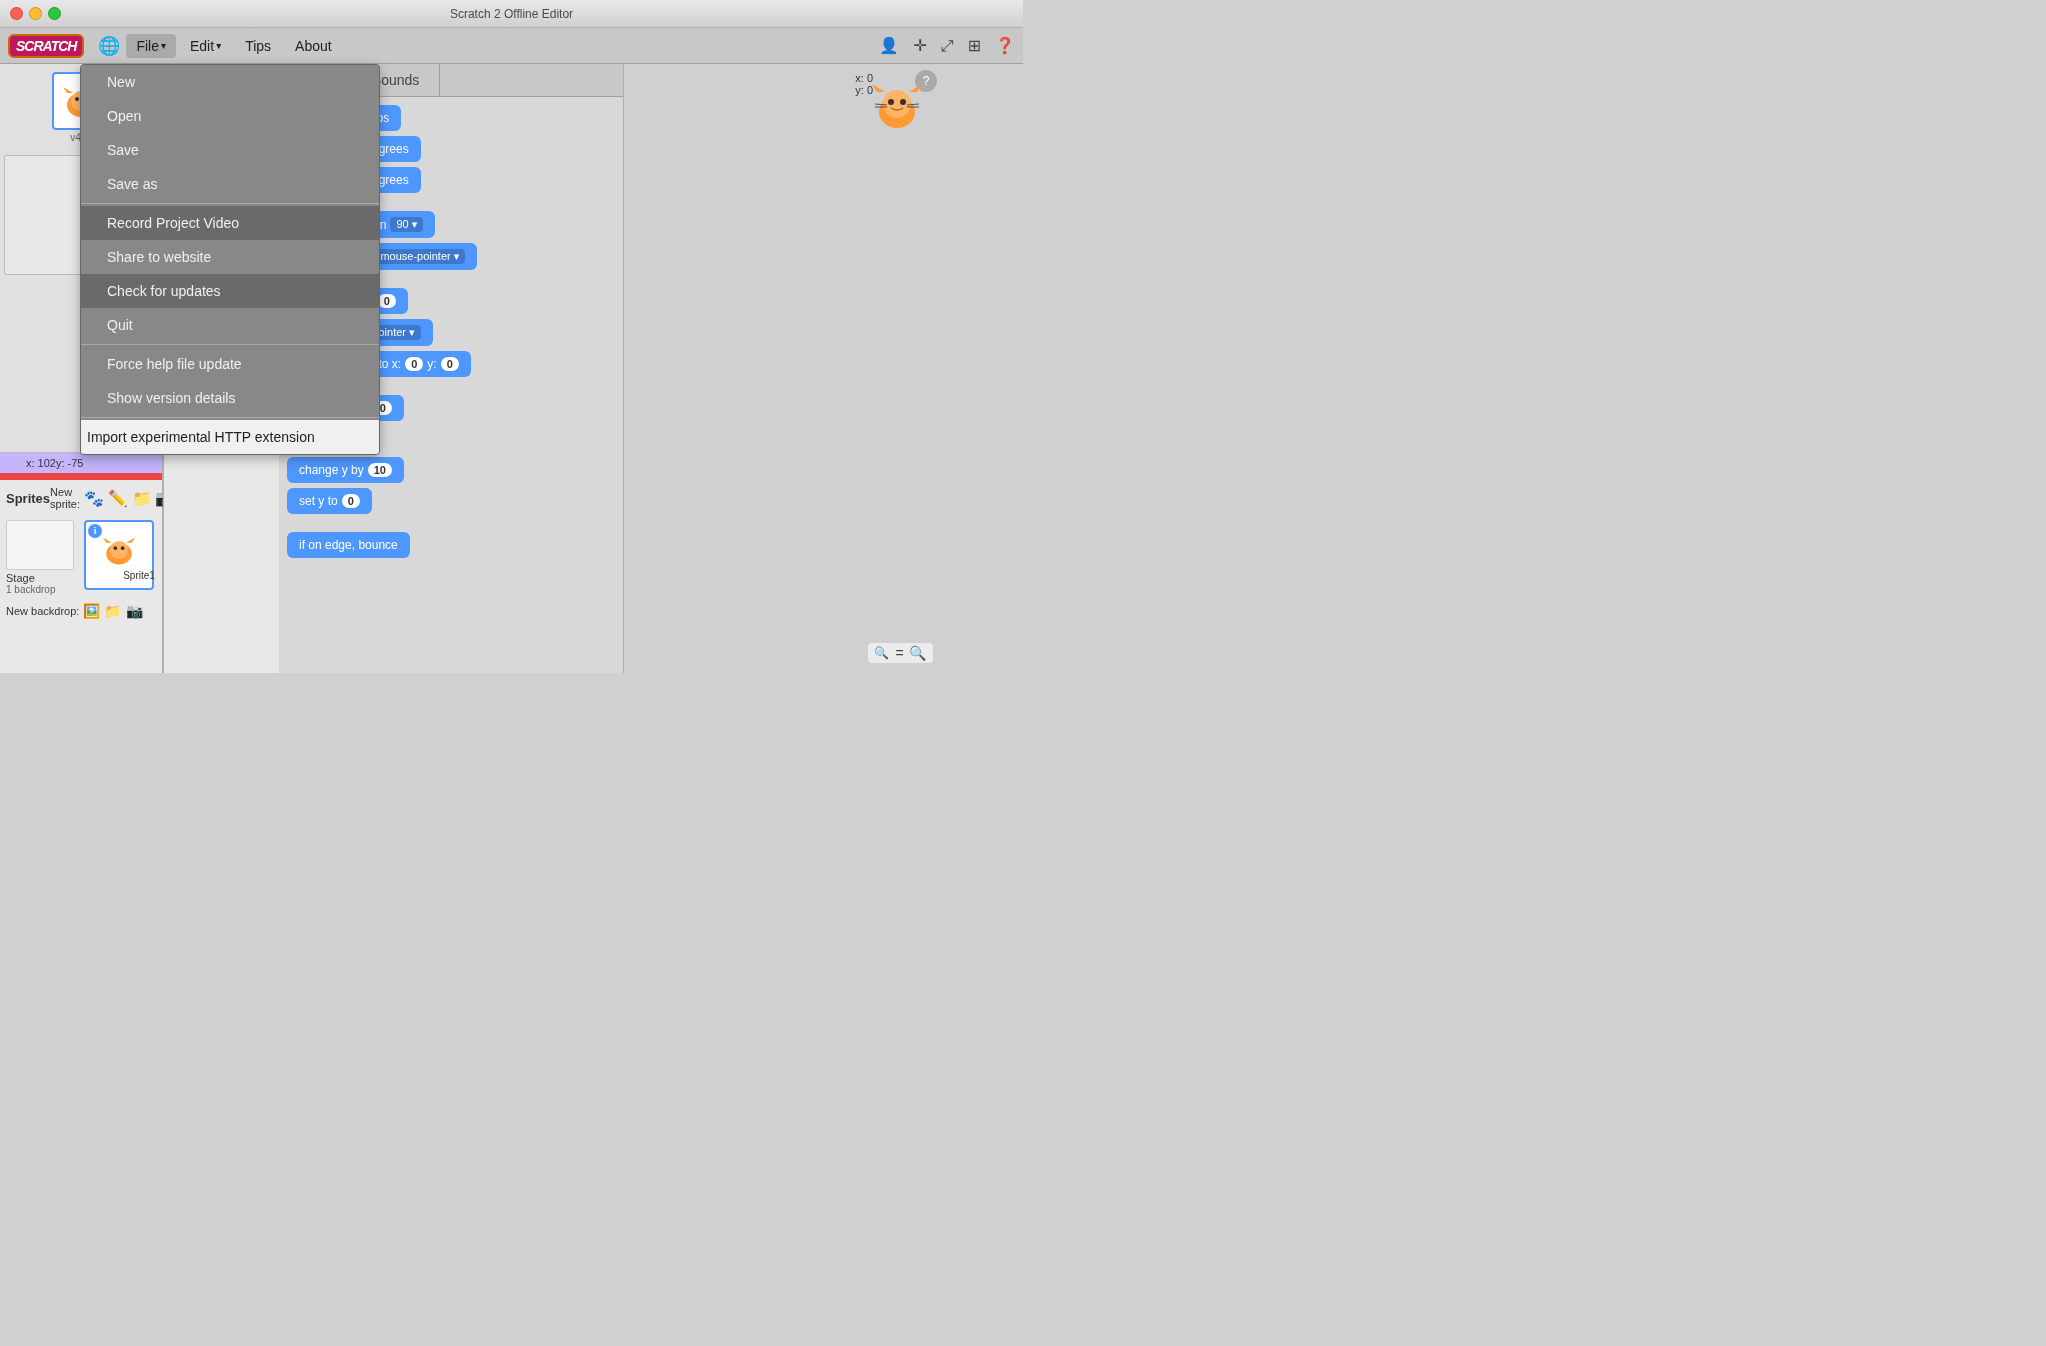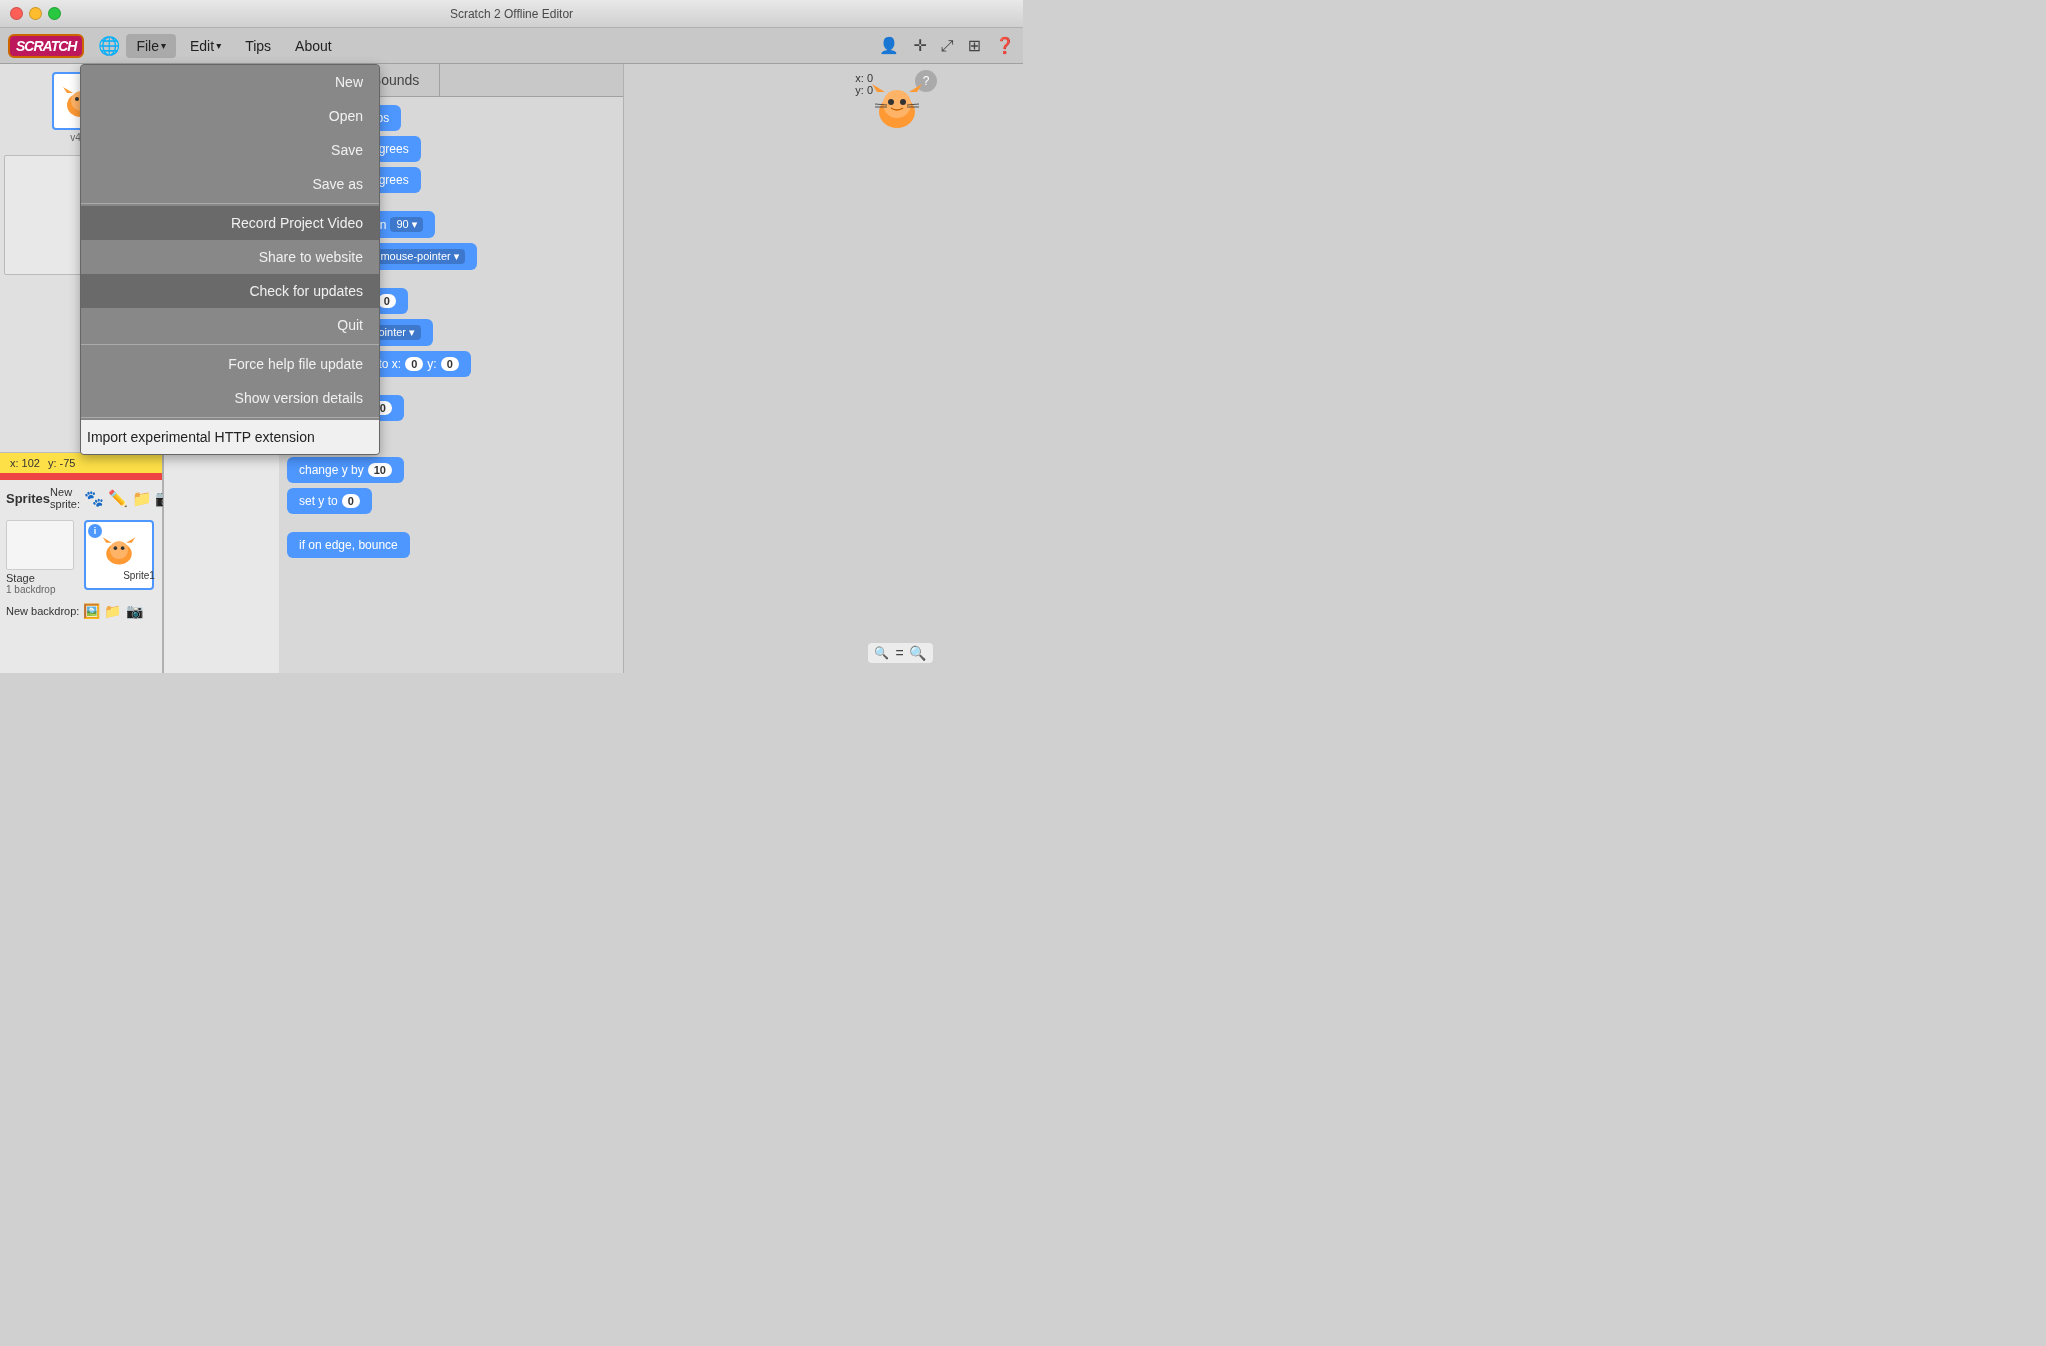--- a/index.html
+++ b/index.html
@@ -144,48 +144,46 @@
       left: 80px;
       background: #888;
       border: 1px solid #666;
       border-radius: 4px;
       min-width: 300px;
       z-index: 100;
       box-shadow: 0 4px 12px rgba(0,0,0,0.3);
       overflow: hidden;
     }
     .dropdown-item {
-      padding: 9px 16px;
+      padding: 9px 26px;
       font-size: 14px;
       color: #f0f0f0;
       cursor: pointer;
       background: #888;
-      text-align: right;
     }
     .dropdown-item.highlighted { background: #6a6a6a; }
     .dropdown-divider {
       height: 1px;
       background: #aaa;
       margin: 2px 0;
     }
     .dropdown-item-white {
       padding: 9px 6px;
       font-size: 14px;
       color: #222;
       cursor: pointer;
       background: #f0f0f0;
     }
     .stage-coords {
-      background: #fde047;
-      padding: 4px 10px;
+      background: #c4b5fd;
+      padding: 4px 26px;
       font-size: 11px;
       color: #333;
       display: flex;
       align-items: center;
-      gap: 8px;
       border-top: 1px solid #bbb;
     }
     .green-flag {
       font-size: 20px;
       color: #4c9e4c;
       cursor: pointer;
     }
     .stop-btn {
       width: 22px;
       height: 22px;

